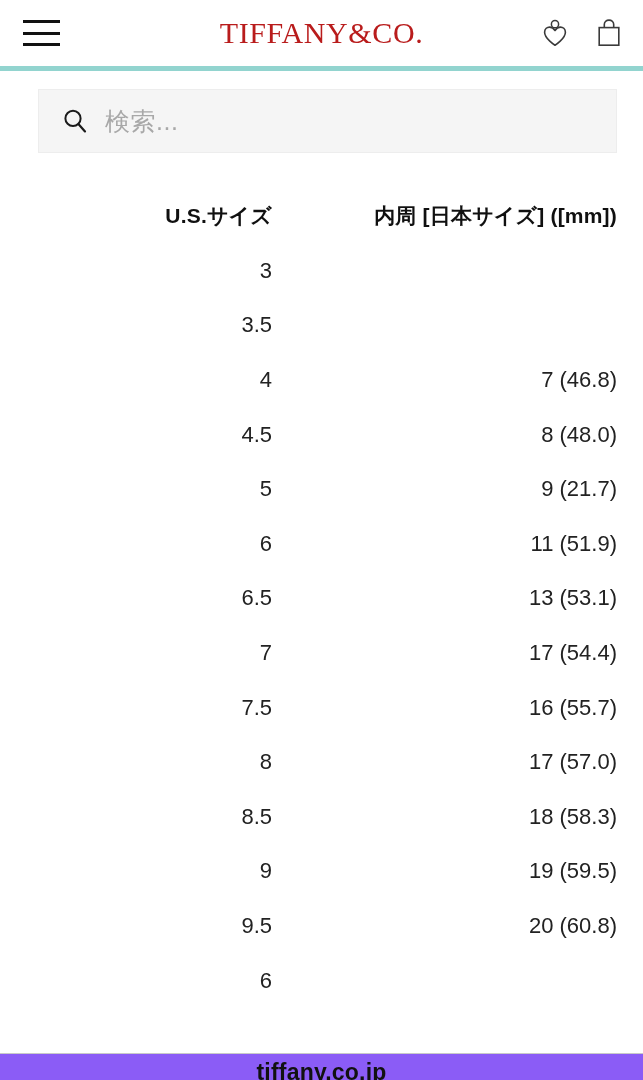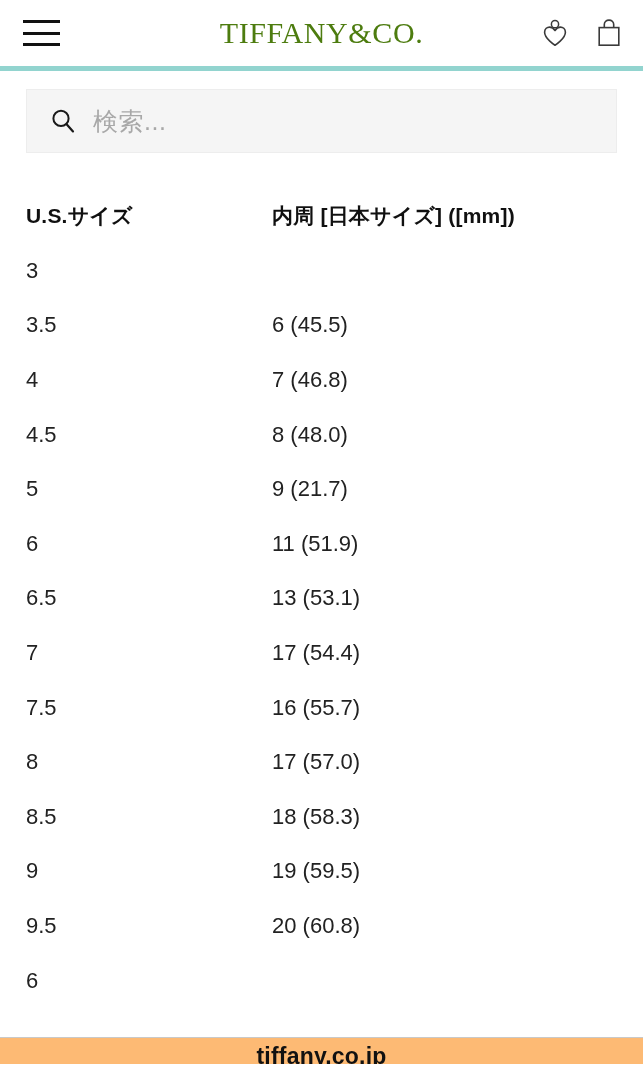--- a/index.html
+++ b/index.html
@@ -54,21 +54,21 @@
 
   .brand {
     position: absolute;
     left: 0;
     right: 0;
     top: 14px;
     text-align: center;
     font-family: "Liberation Serif", "DejaVu Serif", serif;
     font-size: 30px;
     letter-spacing: 0.6px;
-    color: #4d7c0f;
+    color: #b91c1c;
     pointer-events: none;
     line-height: 38px;
     white-space: nowrap;
   }
 
   .header-actions {
     position: absolute;
     right: 18px;
     top: 0;
     height: 66px;
@@ -98,32 +98,34 @@
   }
   .search-box {
     height: 64px;
     background: #f5f5f5;
     border: 1px solid #ededed;
     display: flex;
     align-items: center;
     padding: 0 22px;
     gap: 16px;
     cursor: text;
+    margin-left: 12px;
   }
   .search-icon { flex: 0 0 auto; display: flex; align-items: center; }
   .search-placeholder {
     font-size: 25px;
     color: #a8a8a8;
     font-family: "Liberation Sans", "DejaVu Sans", sans-serif;
     letter-spacing: 0.5px;
   }
 
   
   .table {
     padding: 22px 0 0 0;
+    text-align: right;
   }
   .trow {
     display: flex;
     align-items: center;
     height: 54.6px;
     padding: 0 26px;
   }
   .trow .c1 { width: 246px; flex: 0 0 246px; }
   .trow .c2 { flex: 1 1 auto; }
 
@@ -136,25 +138,25 @@
   .tbody-row {
     font-size: 22px;
     color: #222222;
     font-weight: normal;
   }
 
   
   .footer {
     position: absolute;
     left: 0;
-    bottom: 16px;
+    bottom: 0;
     width: 643px;
     border-top: 1px solid #c9c9c9;
     height: 27px;
-    background: #fdba74;
+    background: #8b5cf6;
     text-align: center;
     overflow: hidden;
   }
   .footer-text {
     display: block;
     margin-top: 5px;
     font-size: 23px;
     font-weight: bold;
     color: #111111;
     line-height: 26px;
@@ -214,21 +216,20 @@
     <div class="trow thead">
       <div class="c1">U.S.サイズ</div>
       <div class="c2">内周 [日本サイズ] ([mm])</div>
     </div>
 
     <div class="trow tbody-row">
       <div class="c1">3</div>
     </div>
     <div class="trow tbody-row">
       <div class="c1">3.5</div>
-      <div class="c2">6 (45.5)</div>
     </div>
     <div class="trow tbody-row">
       <div class="c1">4</div>
       <div class="c2">7 (46.8)</div>
     </div>
     <div class="trow tbody-row">
       <div class="c1">4.5</div>
       <div class="c2">8 (48.0)</div>
     </div>
     <div class="trow tbody-row">

